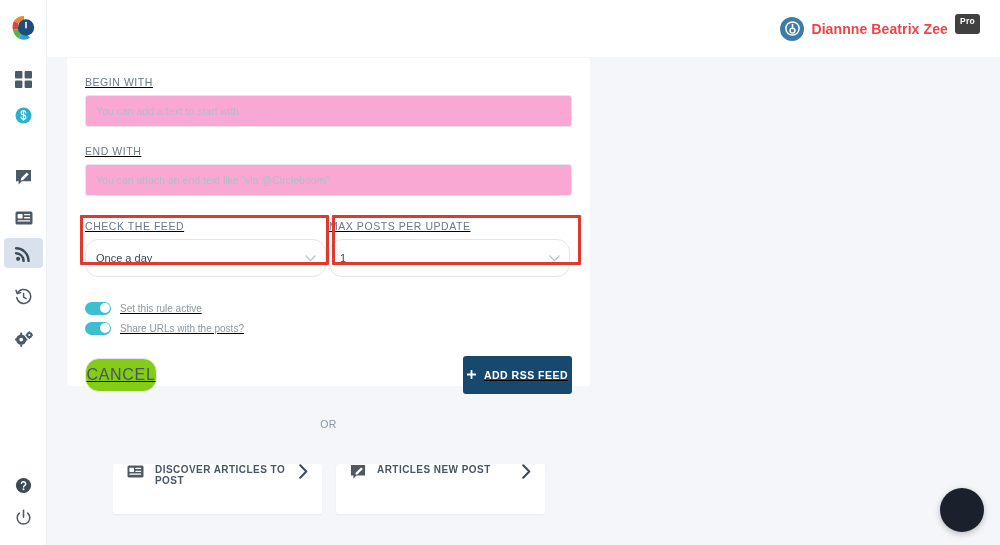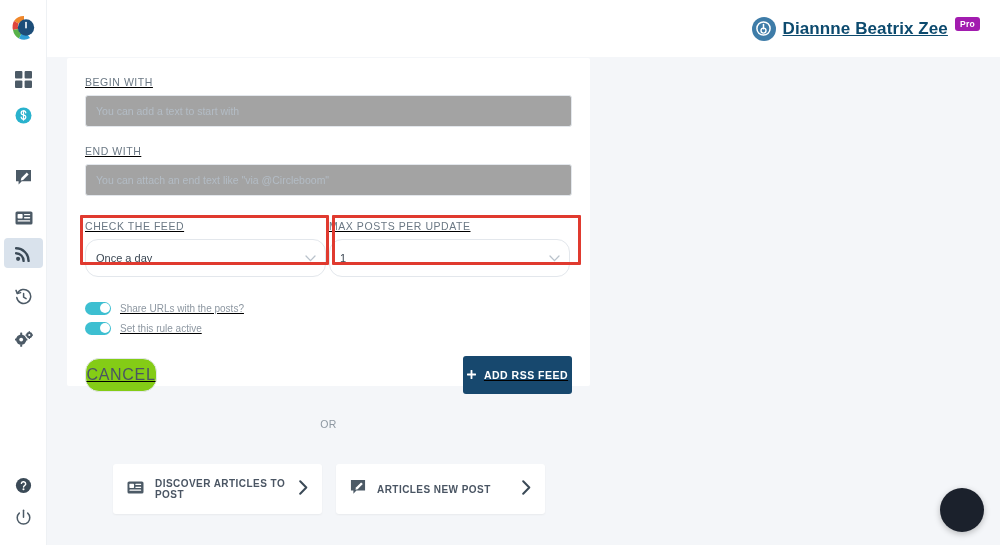--- a/index.html
+++ b/index.html
@@ -59,49 +59,48 @@
     padding-right: 20px;
   }
   .user-chip { display: flex; align-items: center; gap: 7px; cursor: pointer; }
   .avatar {
     width: 24px; height: 24px; border-radius: 50%;
     background: #3e7ca8;
     display: flex; align-items: center; justify-content: center;
     color: #fff; flex: 0 0 auto;
   }
   .user-name {
-    font-size: 17px; font-weight: bold; color: #0c4a6e;
+    font-size: 14px; font-weight: bold; color: #ef4444;
     letter-spacing: .1px;
-    text-decoration: underline;
   }
   .pro-badge {
-    background: #a21caf; color: #ffffff;
+    background: #404040; color: #ffffff;
     font-size: 8.5px; font-weight: bold;
-    padding: 2px 5px 2px 5px; border-radius: 3px;
+    padding: 2px 5px 8px 5px; border-radius: 3px;
     letter-spacing: .3px;
     position: relative; top: -5px;
   }
 
   
   #card {
     position: absolute; left: 67px; top: 58px;
     width: 523px; height: 328px;
     background: #ffffff;
     border-radius: 2px;
     padding: 18px;
     text-decoration: underline;
   }
   .field-label {
     font-size: 10.5px; color: #6b7884; letter-spacing: .55px;
     font-weight: normal; margin-bottom: 7px; text-transform: uppercase;
   }
   .text-input {
     width: 487px; height: 32px;
     border: 1px solid #e3e7ec; border-radius: 3px;
-    background: #a3a3a3; padding: 0 10px;
+    background: #f9a8d4; padding: 0 10px;
     font-size: 10.5px; color: #33404d;
     font-family: "Liberation Sans", sans-serif;
     outline: none;
   }
   .text-input::placeholder { color: #b3bcc5; }
   .row-gap-1 { margin-top: 18px; }
 
   .two-col { display: flex; margin-top: 24px; }
   .col-left  { width: 250px; }
   .col-right { width: 250px; margin-left: 1px; }
@@ -175,21 +174,21 @@
 
   
   #or-text {
     position: absolute; left: 0; top: 418px; width: 657px;
     text-align: center;
     font-size: 10.5px; color: #8d97a1; letter-spacing: .5px;
   }
   .action-card {
     position: absolute; top: 464px; height: 50px;
     background: #ffffff; border-radius: 3px;
-    display: flex; align-items: center;
+    display: flex; 
     padding: 0 14px;
     cursor: pointer;
     box-shadow: 0 1px 2px rgba(0,0,0,.05);
   }
   #card-discover { left: 113px; width: 209px; }
   #card-schedule { left: 336px; width: 209px; }
   .action-label {
     font-size: 10px; font-weight: bold; color: #4a5563;
     letter-spacing: .45px; margin-left: 11px; flex: 1 1 auto;
   }
@@ -356,25 +355,25 @@
               <path d="M1 1 L5.5 5.6 L10 1" stroke="#b9c2cb" stroke-width="1.3" fill="none" stroke-linecap="round"></path>
             </svg>
           </span>
         </div>
       </div>
     </div>
 
     <div class="toggles">
       <div class="toggle-row">
         <span class="switch"></span>
-        <span class="toggle-label">Share URLs with the posts?</span>
+        <span class="toggle-label">Set this rule active</span>
       </div>
       <div class="toggle-row">
         <span class="switch"></span>
-        <span class="toggle-label">Set this rule active</span>
+        <span class="toggle-label">Share URLs with the posts?</span>
       </div>
     </div>
 
     <div class="btn-row">
       <button class="btn-cancel">CANCEL</button>
       <button class="btn-add">
         <span>
           <svg width="9" height="9" viewBox="0 0 9 9">
             <path d="M4.5 .6 v7.8 M.6 4.5 h7.8" stroke="#ffffff" stroke-width="1.8" stroke-linecap="round"></path>
           </svg>

